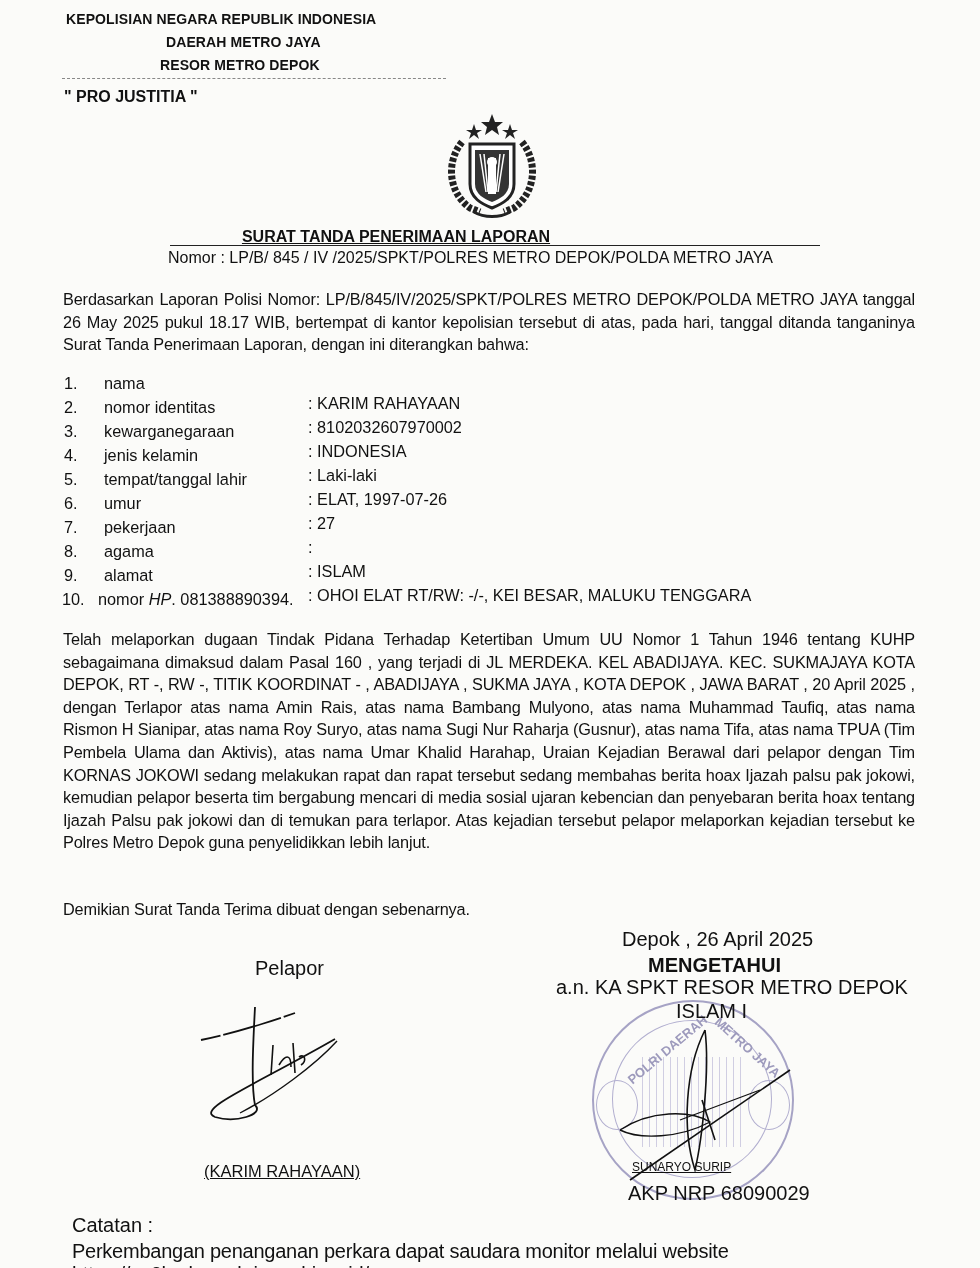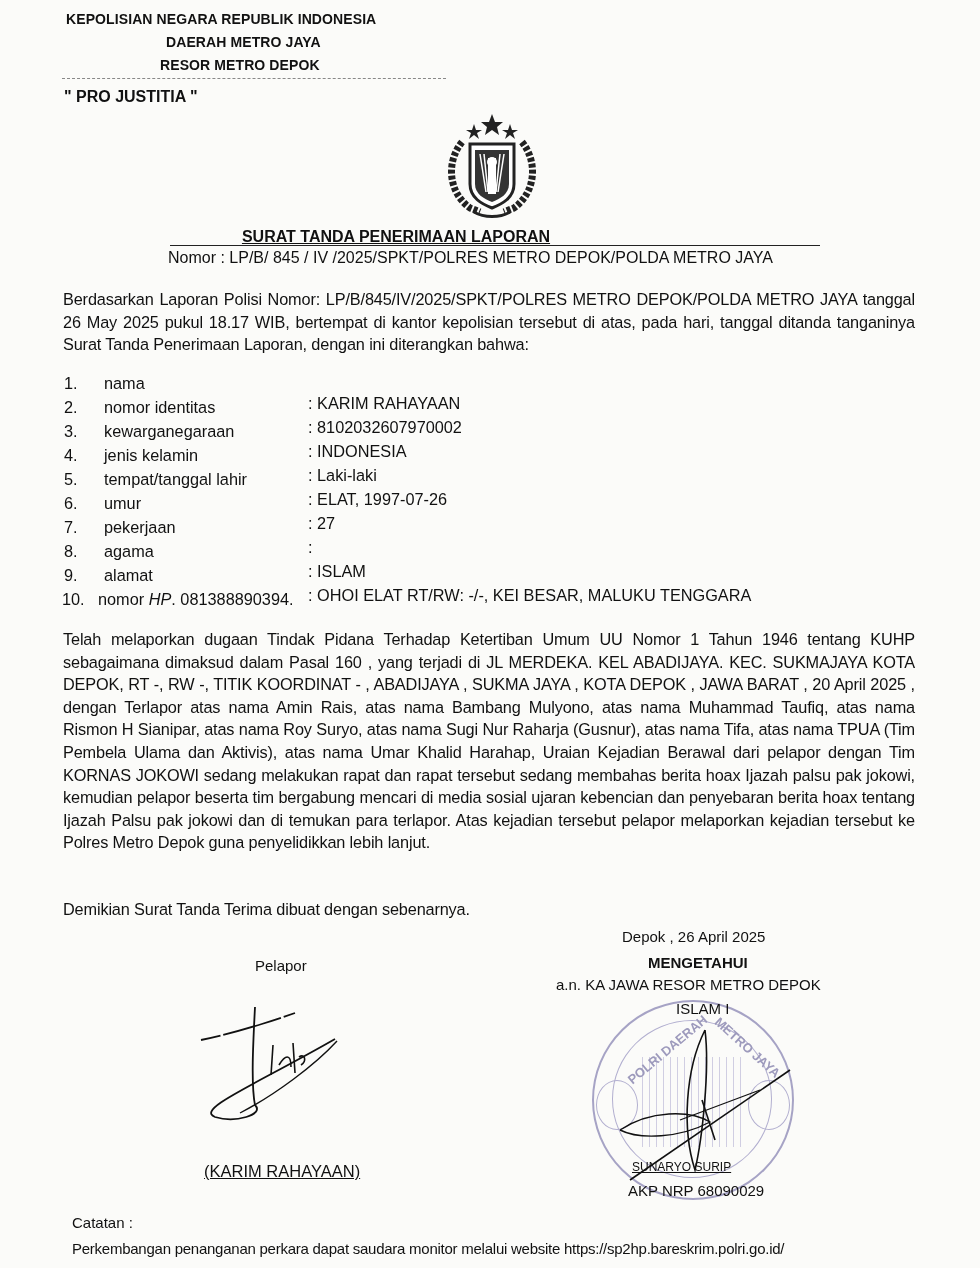--- a/index.html
+++ b/index.html
@@ -16,21 +16,21 @@
     .justitia { font-weight: bold; font-size: 16px; }
     .title { font-weight: bold; font-size: 16px; text-decoration: underline; }
     .title-rule { position:absolute; left:170px; top:245px; width:650px; height:0; border-top:1.3px solid #222; }
     .nomor { font-size: 16px; }
     .para { font-size: 16.3px; line-height: 22.6px; text-align: justify; letter-spacing: -0.15px; }
     .items { font-size: 16.3px; }
     .item { position: absolute; left: 0; height: 24px; white-space: nowrap; }
     .item .num { position:absolute; left:0; }
     .item .lbl { position:absolute; left:40px; }
     .item .val { position:absolute; left:244px;margin-top:20px; }
-    .sig-text { font-size: 15px; }
+    .sig-text { font-size: 20px; }
     .stamp {
       position:absolute; left:592px; top:1000px; width:198px; height:196px;
       border-radius:50%; border: 2px solid #8a86b4; opacity: 0.75;
     }
     .stamp-inner {
       position:absolute; left:18px; top:18px; width:158px; height:156px;
       border-radius:50%; border: 1px solid #9a96c2;
     }
     .stamp-lines {
       position:absolute; left:48px; top:55px; width:100px; height:90px;
@@ -137,21 +137,21 @@
     <span class="num" style="left:-2px;">10.</span>
     <span class="lbl" style="left:34px;"><span>nomor </span><i>HP</i><span>. 081388890394.</span></span>
   </div>
 </div>
 
 <div class="abs para" style="left:63px; top:628px; width:852px;">Telah melaporkan dugaan Tindak Pidana Terhadap Ketertiban Umum UU Nomor 1 Tahun 1946 tentang KUHP sebagaimana dimaksud dalam Pasal 160 , yang terjadi di JL MERDEKA. KEL ABADIJAYA. KEC. SUKMAJAYA KOTA DEPOK, RT -, RW -, TITIK KOORDINAT - , ABADIJAYA , SUKMA JAYA , KOTA DEPOK , JAWA BARAT , 20 April 2025 , dengan Terlapor atas nama Amin Rais, atas nama Bambang Mulyono, atas nama Muhammad Taufiq, atas nama Rismon H Sianipar, atas nama Roy Suryo, atas nama Sugi Nur Raharja (Gusnur), atas nama Tifa, atas nama TPUA (Tim Pembela Ulama dan Aktivis), atas nama Umar Khalid Harahap, Uraian Kejadian Berawal dari pelapor dengan Tim KORNAS JOKOWI sedang melakukan rapat dan rapat tersebut sedang membahas berita hoax Ijazah palsu pak jokowi, kemudian pelapor beserta tim bergabung mencari di media sosial ujaran kebencian dan penyebaran berita hoax tentang Ijazah Palsu pak jokowi dan di temukan para terlapor. Atas kejadian tersebut pelapor melaporkan kejadian tersebut ke Polres Metro Depok guna penyelidikkan lebih lanjut.</div>
 <div class="abs para" style="left:63px; top:884px;margin-top:14px;">Demikian Surat Tanda Terima dibuat dengan sebenarnya.</div>
 
 <div class="abs sig-text" style="left:622px; top:928px;">Depok , 26 April 2025</div>
 <div class="abs sig-text" style="left:648px; top:954px; font-weight:bold;">MENGETAHUI</div>
-<div class="abs sig-text" style="left:556px; top:976px;">a.n. KA JAWA RESOR METRO DEPOK</div>
+<div class="abs sig-text" style="left:556px; top:976px;">a.n. KA SPKT RESOR METRO DEPOK</div>
 
 <div class="stamp">
   <div class="stamp-inner"></div>
   <div class="stamp-lines"></div>
   <div class="stamp-emblem-l"></div>
   <div class="stamp-emblem-r"></div>
   <div class="stamp-ring-text" style="left:24px; top:40px; transform:rotate(-40deg);">POLRI DAERAH</div>
   <div class="stamp-ring-text" style="left:112px; top:38px; transform:rotate(42deg);">METRO JAYA</div>
 </div>
 

